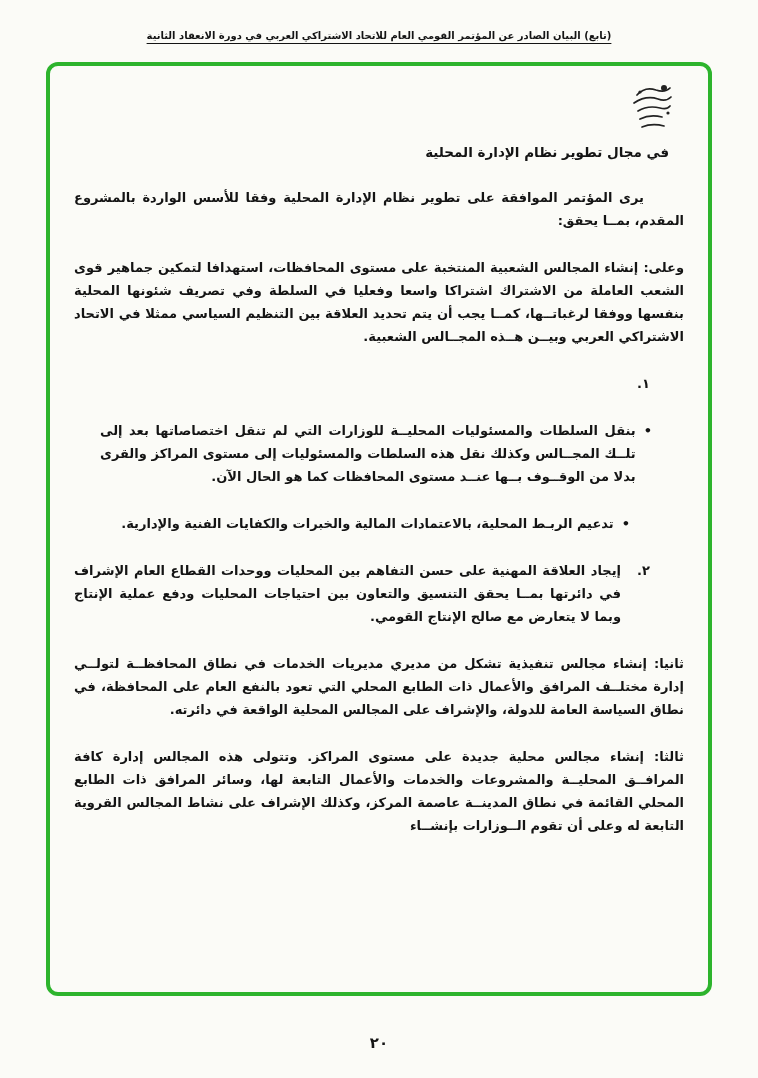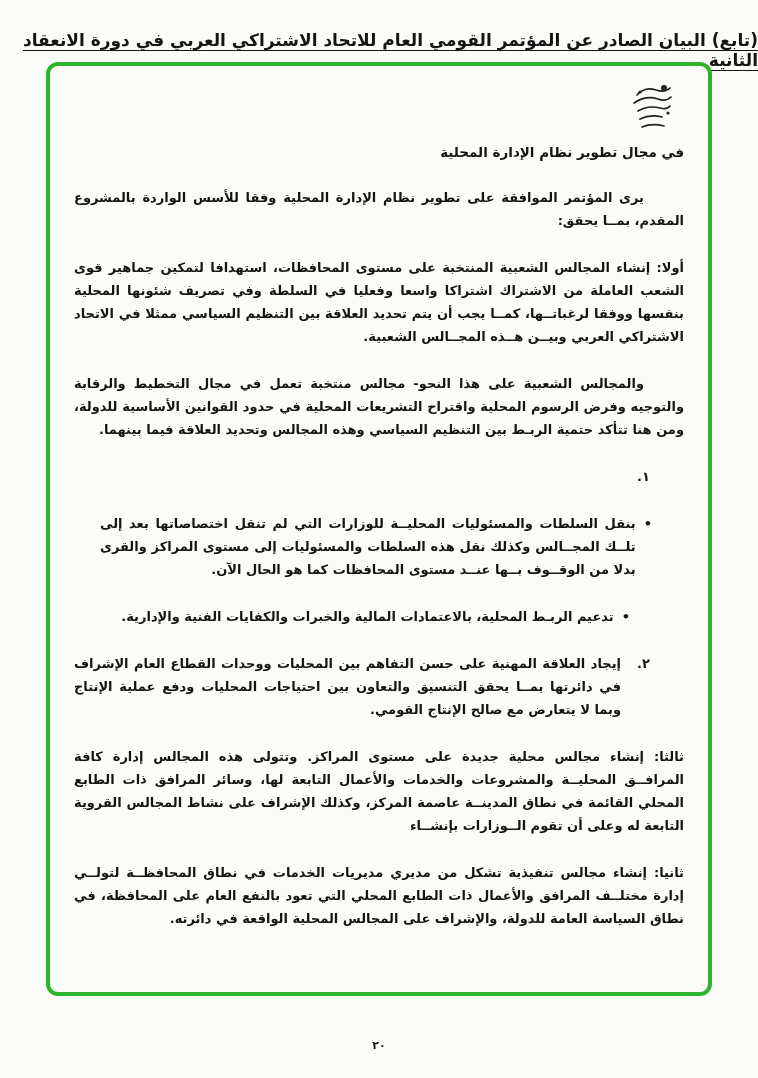--- a/index.html
+++ b/index.html
@@ -7,22 +7,22 @@
     width: 758px; height: 1078px;
     background: #fbfbf7;
     font-family: "DejaVu Sans", sans-serif;
     color: #141414;
     overflow: hidden;
   }
   .page { position: relative; width: 758px; height: 1078px; }
 
   .page-header {
     position: absolute; top: 30px; left: 0; width: 100%;
-    text-align: right; direction: rtl;
-    font-size: 17px; font-weight: bold;
+    text-align: center; direction: rtl;
+    font-size: 10px; font-weight: bold;
   }
   .page-header .hdr {
     text-decoration: underline;
     text-underline-offset: 4px;
     text-decoration-thickness: 1px;
   }
 
   .frame {
     position: absolute; left: 46px; top: 62px;
     width: 666px; height: 934px;
@@ -33,21 +33,21 @@
   .inner {
     position: relative; width: 100%; height: 100%;
     box-sizing: border-box;
     padding: 18px 24px;
     direction: rtl;
   }
 
   .emblem { position: absolute; top: 16px; right: 34px; width: 44px; height: 52px; }
 
   .doc-title {
-    margin: 60px 0 26px 0;
+    margin: 60px 15px 26px 0;
     font-size: 13.5px; font-weight: bold;
     text-align: right;
   }
 
   .para {
     margin: 0 0 24px 0;
     font-size: 13px; font-weight: bold;
     line-height: 23px;
     text-align: justify;
   }
@@ -66,21 +66,21 @@
     margin: 0 32px 24px 26px;
     font-size: 13px; font-weight: bold; line-height: 23px;
   }
   .bullet-item.deep { margin-right: 54px; }
   .bullet-item .marker { flex: 0 0 auto; }
   .bullet-item .btext { text-align: justify; }
 
   .page-number {
     position: absolute; bottom: 26px; left: 0; width: 100%;
     text-align: center;
-    font-size: 11px; font-weight: bold;
+    font-size: 15px; font-weight: bold;
   }
 </style>
 </head>
 <body>
 
 <div class="page">
 
   <div class="page-header">
     <span class="hdr">(تابع) البيان الصادر عن المؤتمر القومي العام للاتحاد الاشتراكي العربي في دورة الانعقاد الثانية</span>
   </div>
@@ -98,45 +98,44 @@
         </g>
         <circle cx="34" cy="6" r="3" fill="#222222"></circle>
         <circle cx="10" cy="10" r="1.6" fill="#222222"></circle>
         <circle cx="38" cy="31" r="1.6" fill="#222222"></circle>
       </svg>
 
       <h2 class="doc-title">في مجال تطوير نظام الإدارة المحلية</h2>
 
       <p class="para indent">يرى المؤتمر الموافقة على تطوير نظام الإدارة المحلية وفقا للأسس الواردة بالمشروع المقدم، بمــا يحقق:</p>
 
-      <p class="para"><span>أولا:</span> <span>إنشاء المجالس الشعبية المنتخبة على مستوى المحافظات، استهدافا لتمكين جماهير قوى الشعب العاملة من الاشتراك اشتراكا واسعا وفعليا في السلطة وفي تصريف شئونها المحلية بنفسها ووفقا لرغباتــها، كمــا يجب أن يتم تحديد العلاقة بين التنظيم السياسي ممثلا في الاتحاد الاشتراكي العربي وبيــن هــذه المجــالس الشعبية.</span></p>
+      <p class="para"><span>وعلى:</span> <span>إنشاء المجالس الشعبية المنتخبة على مستوى المحافظات، استهدافا لتمكين جماهير قوى الشعب العاملة من الاشتراك اشتراكا واسعا وفعليا في السلطة وفي تصريف شئونها المحلية بنفسها ووفقا لرغباتــها، كمــا يجب أن يتم تحديد العلاقة بين التنظيم السياسي ممثلا في الاتحاد الاشتراكي العربي وبيــن هــذه المجــالس الشعبية.</span></p>
 
-      <p class="para indent">والمجالس الشعبية على هذا النحو- مجالس منتخبة تعمل في مجال التخطيط والرقابة والتوجيه وفرض الرسوم المحلية واقتراح التشريعات المحلية في حدود القوانين الأساسية للدولة، ومن هنا تتأكد حتمية الربـط بين التنظيم السياسي وهذه المجالس وتحديد العلاقة فيما بينهما.</p>
 
       <div class="num-item">
         <span class="marker">١.</span>
       </div>
 
       <div class="bullet-item">
         <span class="marker">•</span>
         <div class="btext">بنقل السلطات والمسئوليات المحليــة للوزارات التي لم تنقل اختصاصاتها بعد إلى تلــك المجــالس وكذلك نقل هذه السلطات والمسئوليات إلى مستوى المراكز والقرى بدلا من الوقــوف بــها عنــد مستوى المحافظات كما هو الحال الآن.</div>
       </div>
 
       <div class="bullet-item deep">
         <span class="marker">•</span>
         <div class="btext">تدعيم الربـط المحلية، بالاعتمادات المالية والخبرات والكفايات الفنية والإدارية.</div>
       </div>
 
       <div class="num-item">
         <span class="marker">٢.</span>
         <div class="ntext">إيجاد العلاقة المهنية على حسن التفاهم بين المحليات ووحدات القطاع العام الإشراف في دائرتها بمــا يحقق التنسيق والتعاون بين احتياجات المحليات ودفع عملية الإنتاج وبما لا يتعارض مع صالح الإنتاج القومي.</div>
       </div>
 
+      <p class="para"><span>ثانيا:</span> <span>إنشاء مجالس تنفيذية تشكل من مديري مديريات الخدمات في نطاق المحافظــة لتولــي إدارة مختلــف المرافق والأعمال ذات الطابع المحلي التي تعود بالنفع العام على المحافظة، في نطاق السياسة العامة للدولة، والإشراف على المجالس المحلية الواقعة في دائرته.</span></p>
+
       <p class="para"><span>ثالثا:</span> <span>إنشاء مجالس محلية جديدة على مستوى المراكز. وتتولى هذه المجالس إدارة كافة المرافــق المحليــة والمشروعات والخدمات والأعمال التابعة لها، وسائر المرافق ذات الطابع المحلي القائمة في نطاق المدينــة عاصمة المركز، وكذلك الإشراف على نشاط المجالس القروية التابعة له وعلى أن تقوم الــوزارات بإنشــاء</span></p>
-
-      <p class="para"><span>ثانيا:</span> <span>إنشاء مجالس تنفيذية تشكل من مديري مديريات الخدمات في نطاق المحافظــة لتولــي إدارة مختلــف المرافق والأعمال ذات الطابع المحلي التي تعود بالنفع العام على المحافظة، في نطاق السياسة العامة للدولة، والإشراف على المجالس المحلية الواقعة في دائرته.</span></p>
 
     </div>
   </div>
 
   <div class="page-number">٢٠</div>
 
 </div>
 
 </body></html>

